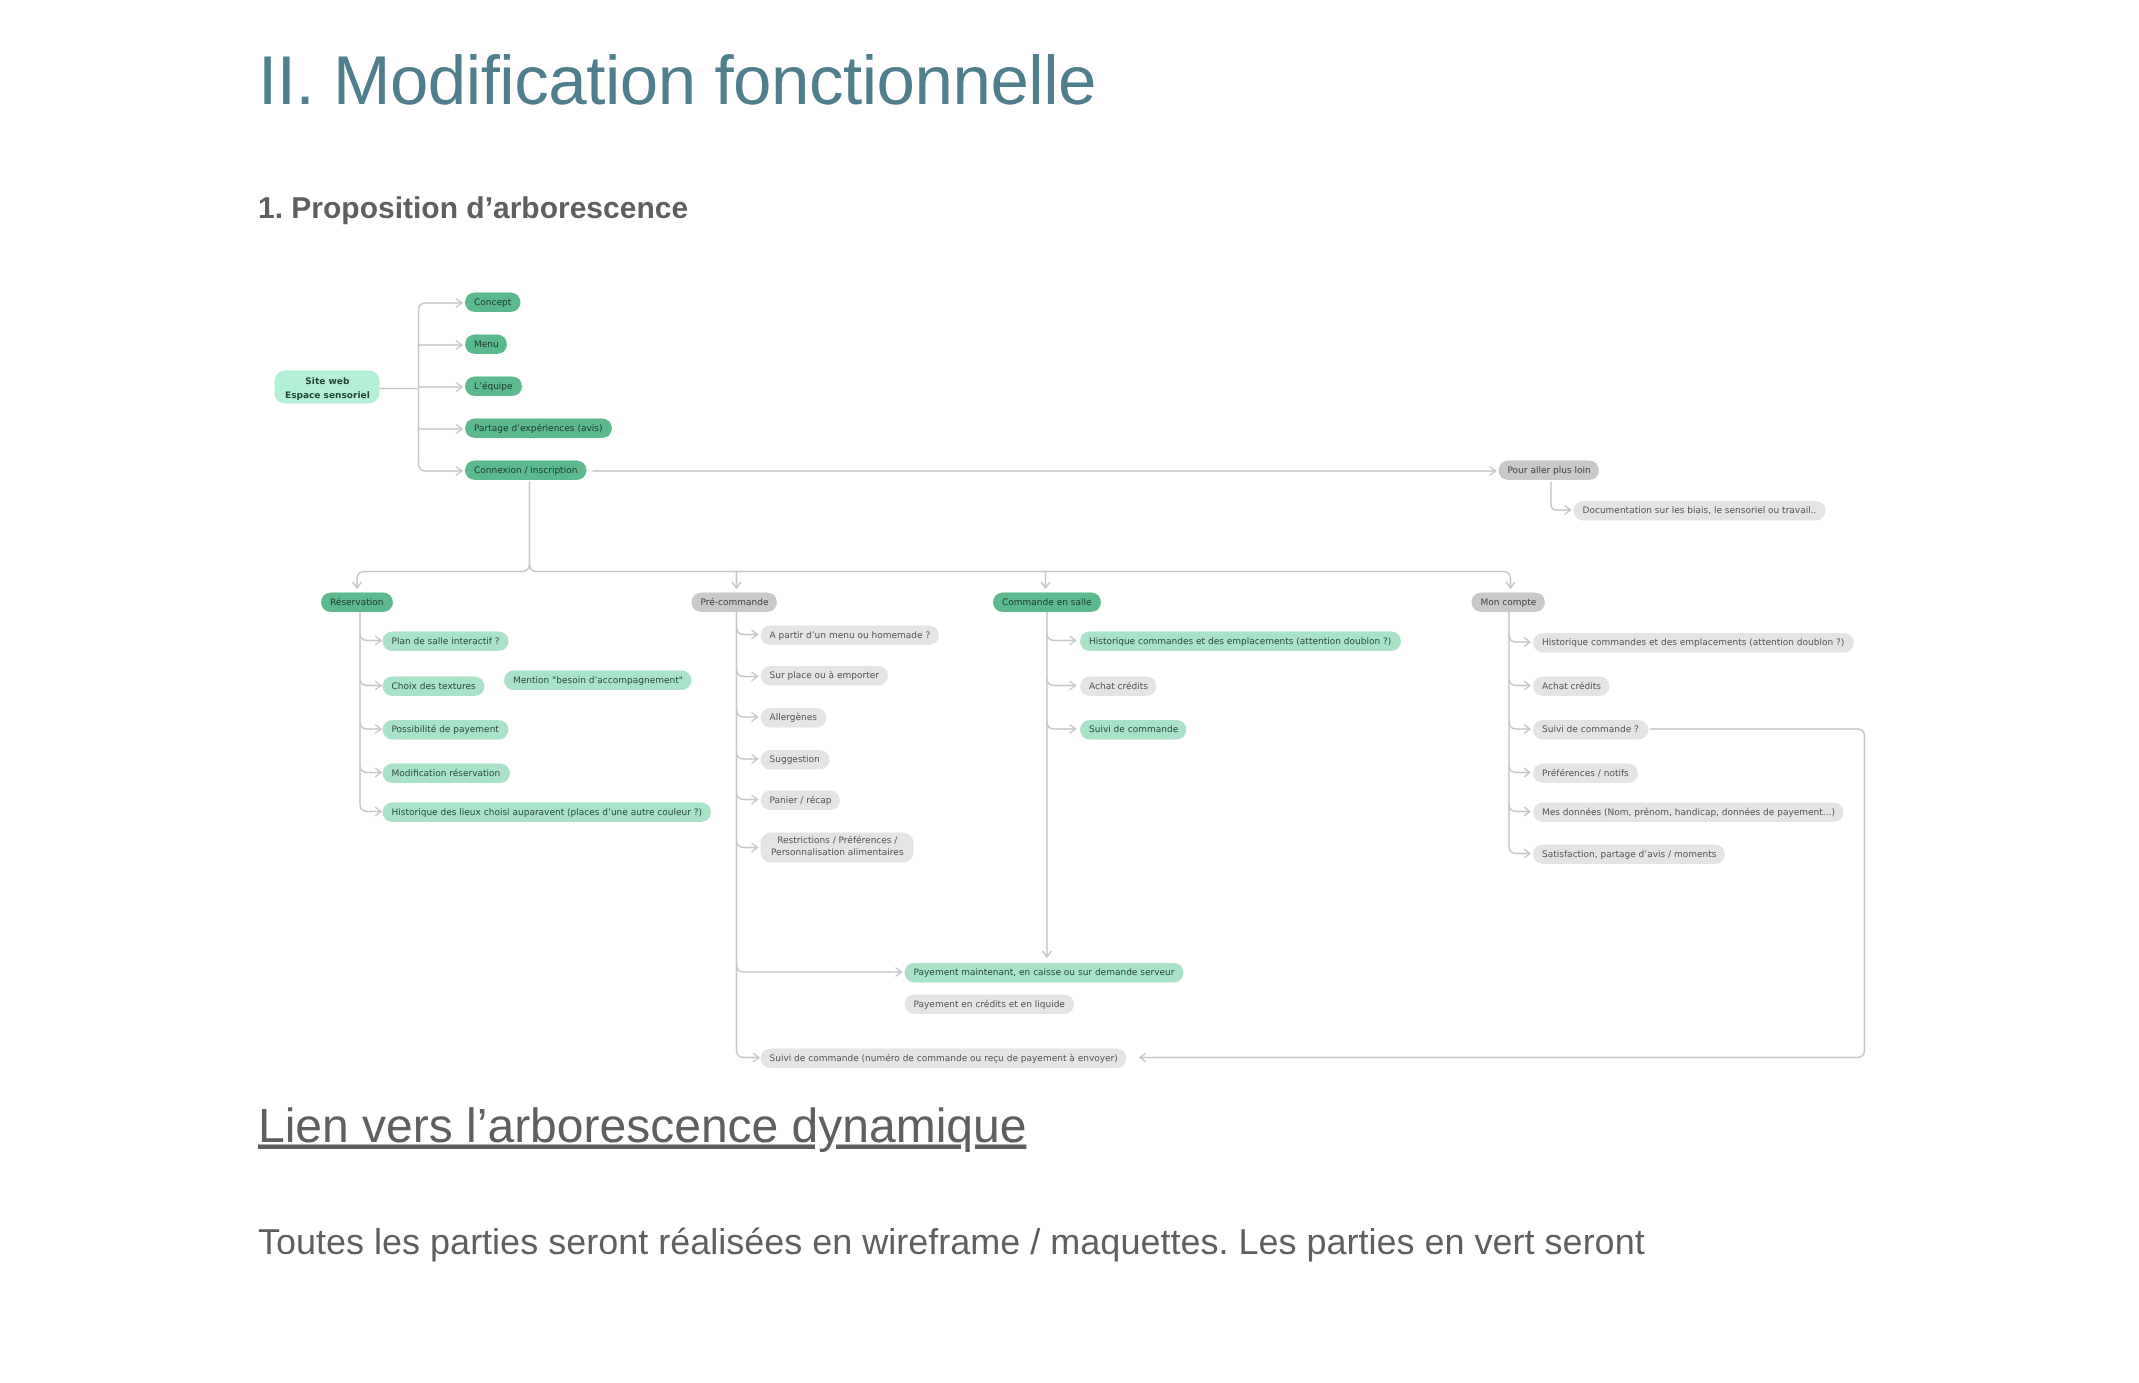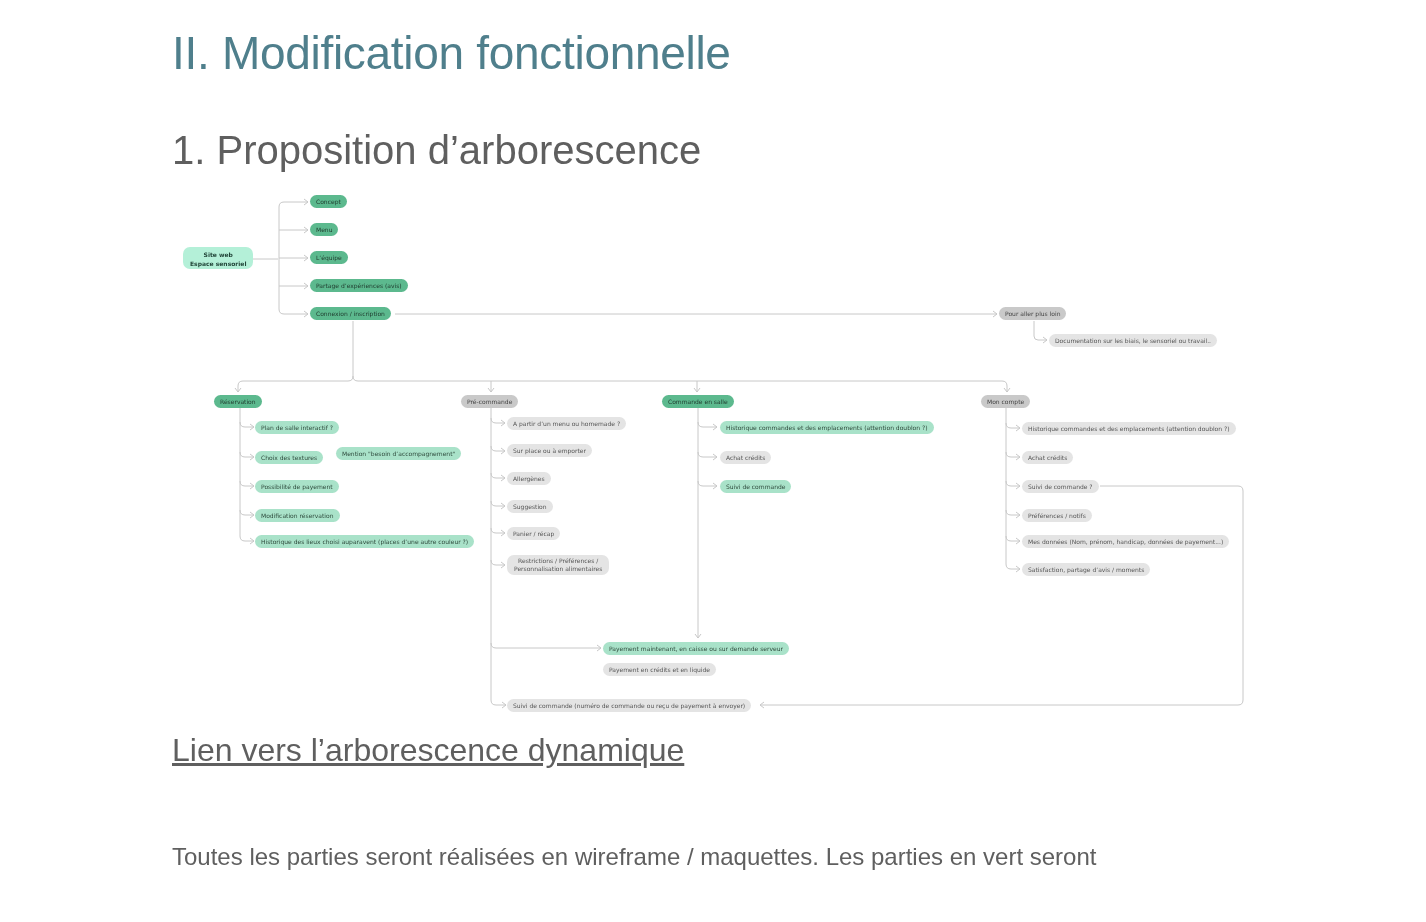--- a/index.html
+++ b/index.html
@@ -1,28 +1,28 @@
 <!DOCTYPE html>
 <html><head>
 <meta charset="utf-8">
 <style>
   html, body { margin:0; padding:0; background:#ffffff; }
   body { width:1426px; height:922px; position:relative; overflow:hidden; font-family:"Liberation Sans", sans-serif; }
   .h1 { position:absolute; left:172px; top:26px; font-size:46px; color:#4f7f8c; font-weight:normal; margin:0; letter-spacing:-0.3px; }
-  .h2 { position:absolute; left:172px; top:128px; font-size:40px; color:#5f5f5f; font-weight:normal; margin:0; }
+  .h2 { position:absolute; left:172px; top:128px; font-size:20px; color:#5f5f5f; font-weight:bold; margin:0; }
   .diagram { position:absolute; left:0; top:0; width:1426px; height:922px; }
   .node { position:absolute; height:13px; line-height:13px; border-radius:7px; font-size:6px; padding:0 6px; white-space:nowrap; color:#2e3d36; font-family:"DejaVu Sans", sans-serif; box-sizing:border-box; }
   .n-dark { background:#5cb98e; color:#1f3a2d; }
   .n-light { background:#a9e2c9; color:#2e4a3c; }
   .n-gray { background:#e4e4e4; color:#555; }
   .n-gray2 { background:#c9c9c9; color:#444; }
   .n-root { background:#b4f0d8; color:#23463a; font-weight:bold; height:22px; line-height:9px; padding:3px 7px; text-align:center; border-radius:7px; }
   .n-two { height:20px; line-height:8px; padding:2px 7px; text-align:center; }
   .link { position:absolute; left:172px; top:732px; font-size:32px; color:#5f5f5f; text-decoration:underline; cursor:pointer; }
-  .para { position:absolute; left:172px; top:840px; font-size:24px; color:#5f5f5f; line-height:34.5px; margin:0; width:1060px; }
+  .para { position:absolute; left:172px; top:812px; font-size:24px; color:#5f5f5f; line-height:34.5px; margin:0; width:1060px; }
 </style>
 </head>
 <body>
 
 <h1 class="h1">II. Modification fonctionnelle</h1>
 <h2 class="h2">1. Proposition d’arborescence</h2>
 
 <div class="diagram">
   <svg width="1426" height="922" style="position:absolute;left:0;top:0" fill="none" stroke="#c8c8c8" stroke-width="1">
 

